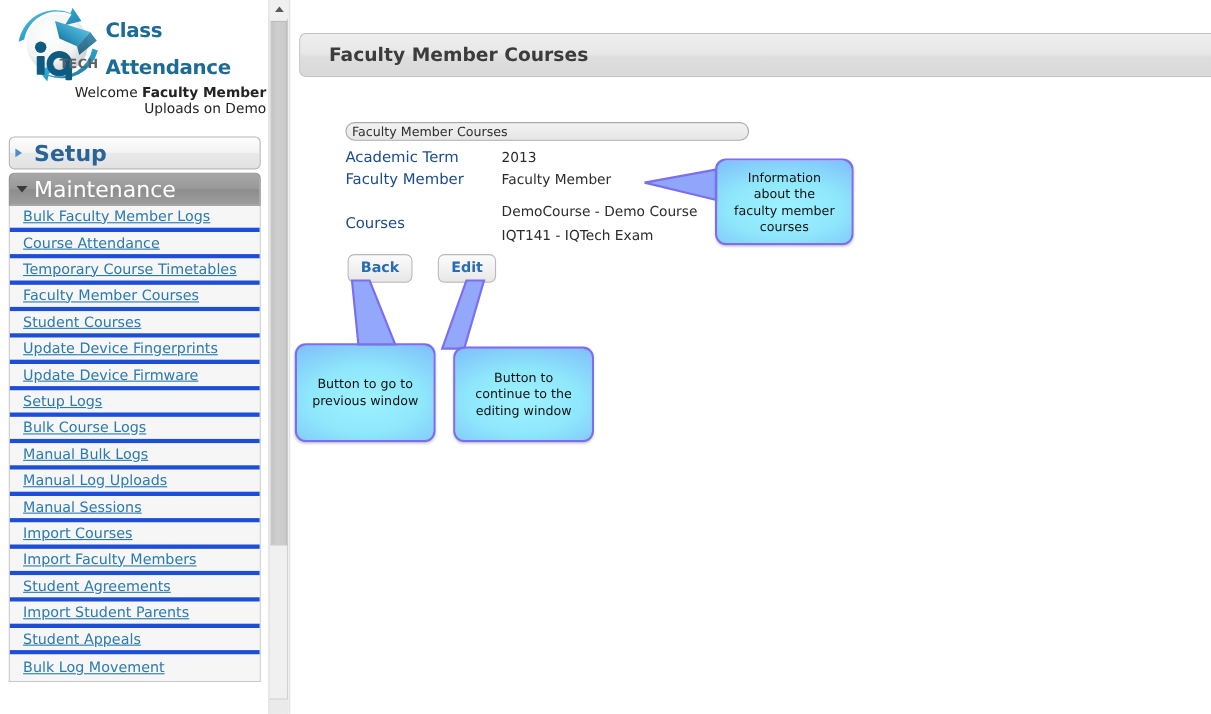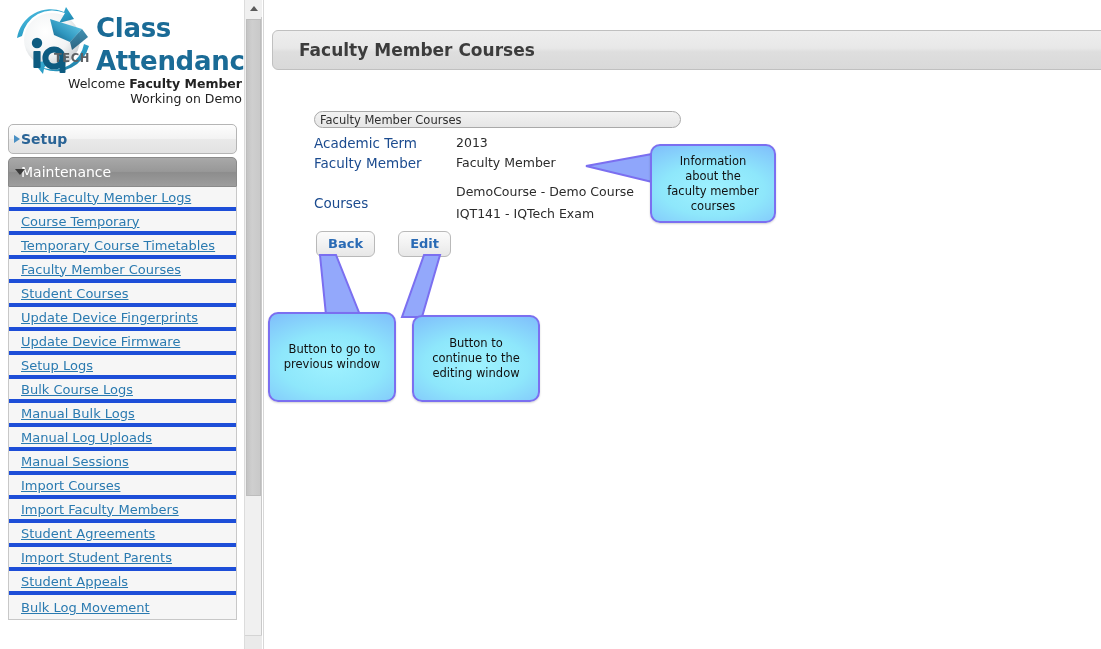--- a/index.html
+++ b/index.html
@@ -29,21 +29,21 @@
   #logo-wrap {
     position: absolute; left: 10px; top: 6px;
     width: 92px; height: 68px;
   }
   #logo-wrap svg { display: block; }
   #brand-title {
     position: absolute; left: 96px; top: 12px;
     width: 148px;
     color: #1a6b96;
     font-family: "DejaVu Sans", sans-serif;
-    font-size: 26px; font-weight: bold;
+    font-size: 18px; font-weight: bold;
     line-height: 33px;
     letter-spacing: -0.3px;
     text-align: left;
   }
   #brand-title .l2 { display: block; }
   #welcome {
     position: absolute; left: 20px; top: 76px;
     width: 222px;
     text-align: right;
     font-size: 12.5px;
@@ -54,22 +54,22 @@
 
   
   #accordion { position: absolute; left: 8px; top: 124px; width: 229px; }
 
   .acc-head {
     position: relative;
     height: 30px;
     border: 1px solid #b5b5b5;
     border-radius: 5px;
     display: flex; align-items: center;
-    padding-left: 12px;
-    font-size: 14px;
+    padding-left: 22px;
+    font-size: 20px;
     cursor: pointer;
     user-select: none;
   }
   .acc-head.collapsed {
     background: linear-gradient(180deg,#fdfdfd 0%,#f3f3f3 48%,#e9e9e9 52%,#e2e2e2 100%);
     color: #2a6496;
     font-weight: bold;
   }
   .acc-head.expanded {
     background: linear-gradient(180deg,#a8a8a8 0%,#989898 48%,#8d8d8d 52%,#9d9d9d 100%);
@@ -321,42 +321,42 @@
         </svg>
       </div>
 
       <div id="brand-title">
         <span>Class</span>
         <span class="l2">Attendance</span>
       </div>
 
       <div id="welcome">
         <div><span>Welcome </span><b>Faculty Member</b></div>
-        <div>Working on Demo</div>
+        <div>Uploads on Demo</div>
       </div>
     </div>
 
     <div id="accordion">
 
       <div class="acc-head collapsed">
         <span class="acc-arrow right"></span>
         <span class="acc-label">Setup</span>
       </div>
 
       <div class="acc-head expanded">
         <span class="acc-arrow down"></span>
         <span class="acc-label">Maintenance</span>
       </div>
 
       <div id="menu-list">
         <div class="menu-item">
             <a>Bulk Faculty Member Logs</a>
           </div>
         <div class="menu-item">
-            <a>Course Temporary</a>
+            <a>Course Attendance</a>
           </div>
         <div class="menu-item">
             <a>Temporary Course Timetables</a>
           </div>
         <div class="menu-item">
             <a>Faculty Member Courses</a>
           </div>
         <div class="menu-item">
             <a>Student Courses</a>
           </div>

